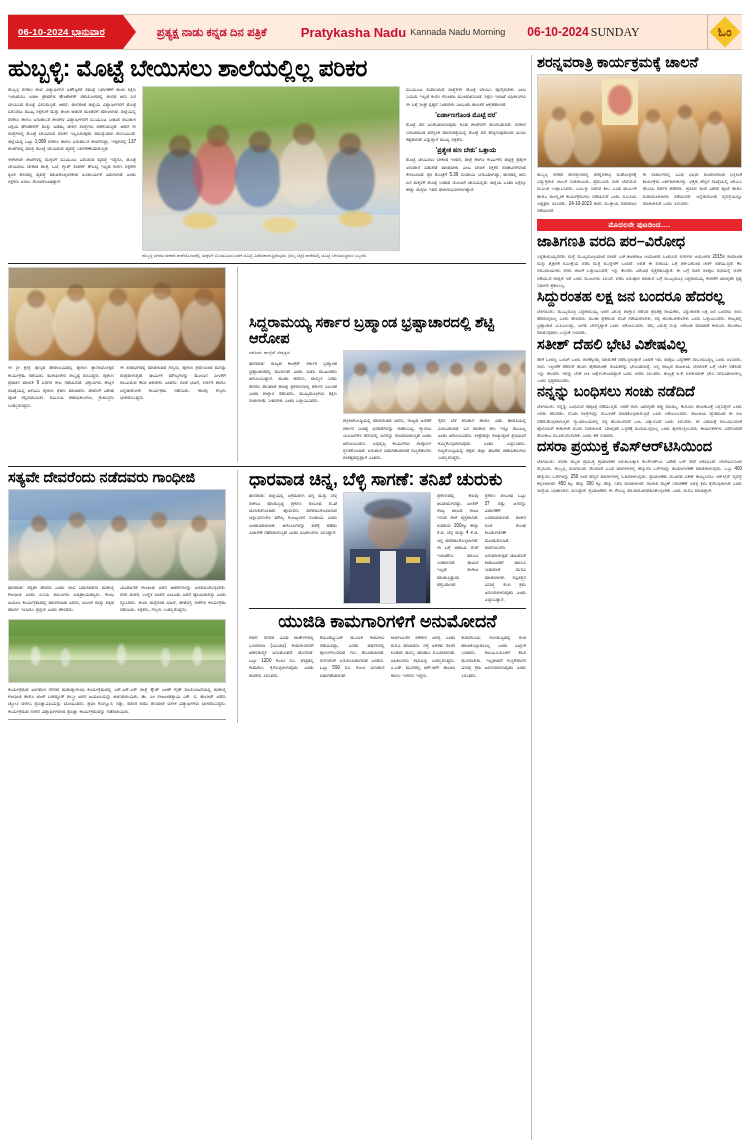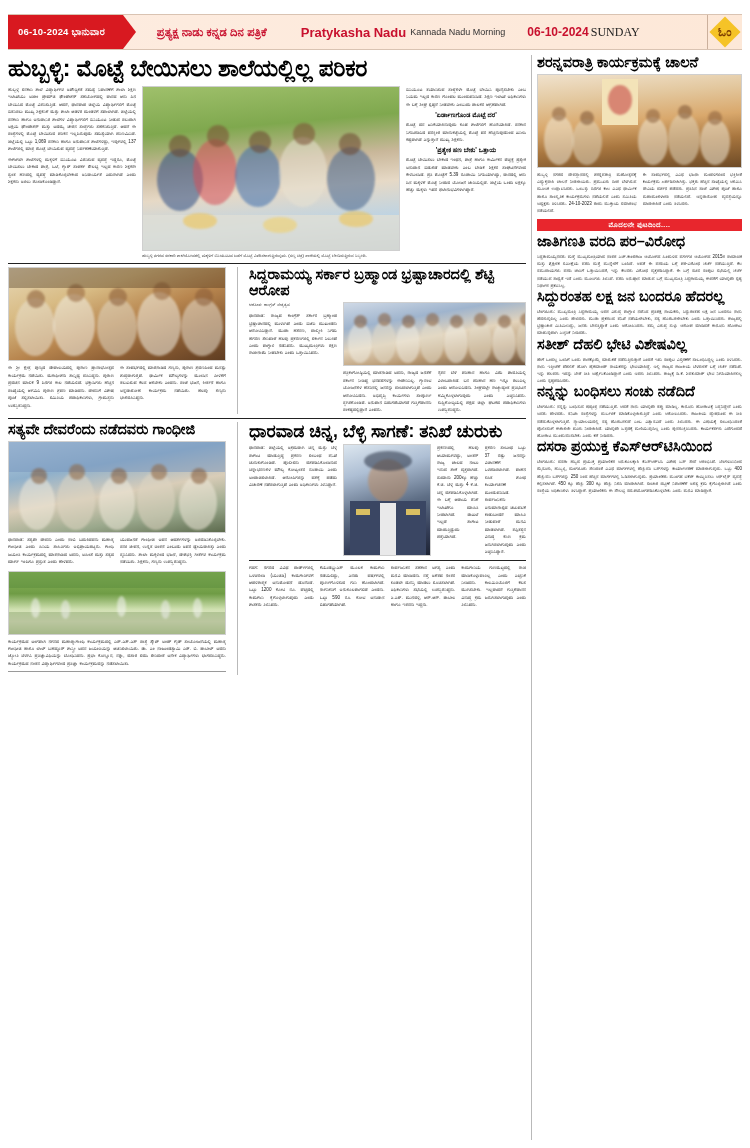--- a/index.html
+++ b/index.html
@@ -1,21 +1,21 @@
 <!DOCTYPE html>
 <html><head>
 <meta charset="utf-8">
 <style>
   html,body{margin:0;padding:0;background:#fff;}
   body{width:750px;height:1148px;font-family:"Liberation Sans",sans-serif;color:#111;overflow:hidden;}
   .page{position:relative;width:750px;height:1148px;background:#ffffff;box-sizing:border-box;padding:0 8px;}
 
   
   .masthead{position:relative;height:34px;margin-top:14px;background:linear-gradient(to right,#fdece0,#fde8d8);border-top:1px solid #d9c3b2;border-bottom:1px solid #d9c3b2;display:flex;align-items:center;}
-  .date-flag{position:relative;background:#d81920;color:#fff;height:34px;display:flex;align-items:center;padding:0 18px 0 10px;font-size:9.5px;font-weight:bold;letter-spacing:.2px;white-space:nowrap;}
+  .date-flag{position:relative;background:#d81920;color:#fff;height:34px;display:flex;align-items:center;padding:0 18px 0 10px;font-size:9.5px;font-weight:bold;letter-spacing:.2px;white-space:nowrap;text-decoration:underline;}
   .date-flag:after{content:"";position:absolute;right:-13px;top:0;border-top:17px solid transparent;border-bottom:17px solid transparent;border-left:13px solid #d81920;}
   .mh-kan{color:#c8102e;font-size:11.5px;font-weight:bold;margin-left:34px;white-space:nowrap;}
   .mh-eng{color:#c8102e;font-size:13px;font-weight:bold;margin-left:34px;white-space:nowrap;}
   .mh-sub{color:#333;font-size:9px;margin-left:4px;white-space:nowrap;}
   .mh-date2{color:#c8102e;font-size:12px;font-weight:bold;margin-left:22px;white-space:nowrap;}
   .mh-day{color:#222;font-size:12px;font-family:"Liberation Serif",serif;margin-left:2px;}
   .mh-right{margin-left:auto;display:flex;align-items:center;height:34px;border-left:1px solid #cbb09c;padding:0 6px;}
   .om-badge{width:22px;height:22px;background:#f5c327;transform:rotate(45deg);display:flex;align-items:center;justify-content:center;}
   .om-badge span{transform:rotate(-45deg);font-size:12px;color:#7a3b00;font-weight:bold;}
 
@@ -141,21 +141,21 @@
                 <div class="txt">ಈ ಶ್ರೀ ಕ್ಷೇತ್ರ ಪುಣ್ಯದ ದೇವಾಲಯದಲ್ಲಿ ಪುರಾಣ ಪ್ರಾರಂಭೋತ್ಸವ ಕಾರ್ಯಕ್ರಮ ನಡೆಯಿತು. ಮಠಾಧೀಶರು ಸಾನ್ನಿಧ್ಯ ವಹಿಸಿದ್ದರು. ಪುರಾಣ ಪ್ರವಚನ ಮಾಲಿಕೆ 9 ದಿನಗಳ ಕಾಲ ನಡೆಯಲಿದೆ. ಭಕ್ತಾದಿಗಳು ಹೆಚ್ಚಿನ ಸಂಖ್ಯೆಯಲ್ಲಿ ಆಗಮಿಸಿ ಪುರಾಣ ಶ್ರವಣ ಮಾಡಿದರು. ದೇವರಿಗೆ ವಿಶೇಷ ಪೂಜೆ ಸಲ್ಲಿಸಲಾಯಿತು. ಸಮಿತಿಯ ಪದಾಧಿಕಾರಿಗಳು, ಗ್ರಾಮಸ್ಥರು ಉಪಸ್ಥಿತರಿದ್ದರು.</div>
               </div>
             <div class="col">
                 <div class="txt">ಈ ಸಂದರ್ಭದಲ್ಲಿ ಮಾತನಾಡಿದ ಗಣ್ಯರು, ಪುರಾಣ ಶ್ರವಣದಿಂದ ಮನಸ್ಸು ಶುದ್ಧವಾಗುತ್ತದೆ. ಧಾರ್ಮಿಕ ಮೌಲ್ಯಗಳನ್ನು ಮುಂದಿನ ಪೀಳಿಗೆಗೆ ತಲುಪಿಸುವ ಕೆಲಸ ಆಗಬೇಕು ಎಂದರು. ಸಂಜೆ ಭಜನೆ, ಕೀರ್ತನೆ ಹಾಗೂ ಅನ್ನದಾಸೋಹ ಕಾರ್ಯಕ್ರಮ ನಡೆಯಿತು. ಹಲವು ಗಣ್ಯರು ಭಾಗವಹಿಸಿದ್ದರು.</div>
               </div>
           </div>
         </div>
 
         <div class="vline"></div>
 
-        <div style="flex:1;">
+        <div style="flex:1;margin-top:48px;">
           <h2 class="sec sm">ಸಿದ್ದರಾಮಯ್ಯ ಸರ್ಕಾರ ಬ್ರಹ್ಮಾಂಡ ಭ್ರಷ್ಟಾಚಾರದಲ್ಲಿ ಶೆಟ್ಟಿ ಆರೋಪ</h2>
           <div class="flexrow">
             <div style="width:88px;flex:0 0 88px;">
               <div class="txt" style="font-size:4.3px;">ಆರೋಪ: ಕಾಂಗ್ರೆಸ್ ನೇತೃತ್ವದ</div>
               <div class="txt mt3">ಧಾರವಾಡ: ರಾಜ್ಯದ ಕಾಂಗ್ರೆಸ್ ಸರ್ಕಾರ ಬ್ರಹ್ಮಾಂಡ ಭ್ರಷ್ಟಾಚಾರದಲ್ಲಿ ಮುಳುಗಿದೆ ಎಂದು ಬಿಜೆಪಿ ಮುಖಂಡರು ಆರೋಪಿಸಿದ್ದಾರೆ. ಮುಡಾ ಹಗರಣ, ವಾಲ್ಮೀಕಿ ನಿಗಮ ಹಗರಣ ಸೇರಿದಂತೆ ಹಲವು ಪ್ರಕರಣಗಳಲ್ಲಿ ಸರ್ಕಾರ ಸಿಲುಕಿದೆ ಎಂದು ವಾಗ್ದಾಳಿ ನಡೆಸಿದರು. ಮುಖ್ಯಮಂತ್ರಿಗಳು ತಕ್ಷಣ ರಾಜೀನಾಮೆ ನೀಡಬೇಕು ಎಂದು ಒತ್ತಾಯಿಸಿದರು.</div>
             </div>
             <div style="flex:1;">
               <div class="photo ph-c" style="height:62px;">
                 <div class="blob" style="left:4px;top:20px;width:24px;height:40px;background:#f0ede2;"></div>
                 <div class="blob" style="left:28px;top:18px;width:24px;height:42px;background:#e4ddcb;"></div>
@@ -253,20 +253,21 @@
                 <div class="col">
                     <div class="txt">ಪ್ರಕರಣ ಸಂಬಂಧ ಒಟ್ಟು 37 ರಷ್ಟು ಜನರನ್ನು ವಿಚಾರಣೆಗೆ ಒಳಪಡಿಸಲಾಗಿದೆ. ವಾಹನ ಸಹಿತ ಶೋಧ ಕಾರ್ಯಾಚರಣೆ ಮುಂದುವರಿದಿದೆ. ಸಾರ್ವಜನಿಕರು ಅನುಮಾನಾಸ್ಪದ ಚಟುವಟಿಕೆ ಕಂಡುಬಂದರೆ ಮಾಹಿತಿ ನೀಡುವಂತೆ ಮನವಿ ಮಾಡಲಾಗಿದೆ. ತಪ್ಪಿತಸ್ಥರ ವಿರುದ್ಧ ಕಠಿಣ ಕ್ರಮ ಜರುಗಿಸಲಾಗುವುದು ಎಂದು ಎಚ್ಚರಿಸಿದ್ದಾರೆ.</div>
                   </div>
               </div>
             </div>
           </div>
 
           <hr class="rule">
 
           <div>
+            <h2 class="sec" style="text-align:center;">ಯುಜಿಡಿ ಕಾಮಗಾರಿಗಳಿಗೆ ಅನುಮೋದನೆ</h2>
             <div class="cols mt3">
               <div class="col">
                   <div class="txt">ಗದಗ: ನಗರದ ವಿವಿಧ ವಾರ್ಡ್‌ಗಳಲ್ಲಿ ಒಳಚರಂಡಿ (ಯುಜಿಡಿ) ಕಾಮಗಾರಿಗಳಿಗೆ ಆಡಳಿತಾತ್ಮಕ ಅನುಮೋದನೆ ದೊರೆತಿದೆ. ಒಟ್ಟು 1200 ಕೋಟಿ ರೂ. ವೆಚ್ಚದಲ್ಲಿ ಕಾಮಗಾರಿ ಕೈಗೊಳ್ಳಲಾಗುವುದು ಎಂದು ಶಾಸಕರು ತಿಳಿಸಿದರು.</div>
                 </div>
               <div class="col">
                   <div class="txt">ಕೆಯುಡಬ್ಲ್ಯುಎಸ್ ಮೂಲಕ ಕಾಮಗಾರಿ ನಡೆಯಲಿದ್ದು, ಎರಡು ವರ್ಷಗಳಲ್ಲಿ ಪೂರ್ಣಗೊಳಿಸುವ ಗುರಿ ಹೊಂದಲಾಗಿದೆ. ನಾಗರಿಕರಿಗೆ ಅನುಕೂಲವಾಗಲಿದೆ ಎಂದರು. ಒಟ್ಟು 590 ರೂ. ಕೋಟಿ ಅನುದಾನ ಬಿಡುಗಡೆಯಾಗಿದೆ.</div>
                 </div>
               <div class="col">
                   <div class="txt">ಸಾರ್ವಜನಿಕರ ಸಹಕಾರ ಅಗತ್ಯ ಎಂದು ಮನವಿ ಮಾಡಿದರು. ರಸ್ತೆ ಅಗೆತದ ನಂತರ ಕೂಡಲೇ ದುರಸ್ತಿ ಮಾಡಲು ಸೂಚಿಸಲಾಗಿದೆ. ಅಧಿಕಾರಿಗಳು ಸಭೆಯಲ್ಲಿ ಉಪಸ್ಥಿತರಿದ್ದರು. ಎ.ಎಸ್. ಮುನವಳ್ಳಿ, ಆರ್.ಆರ್. ಪಾಟೀಲ ಹಾಗೂ ಇತರರು ಇದ್ದರು.</div>
                 </div>

